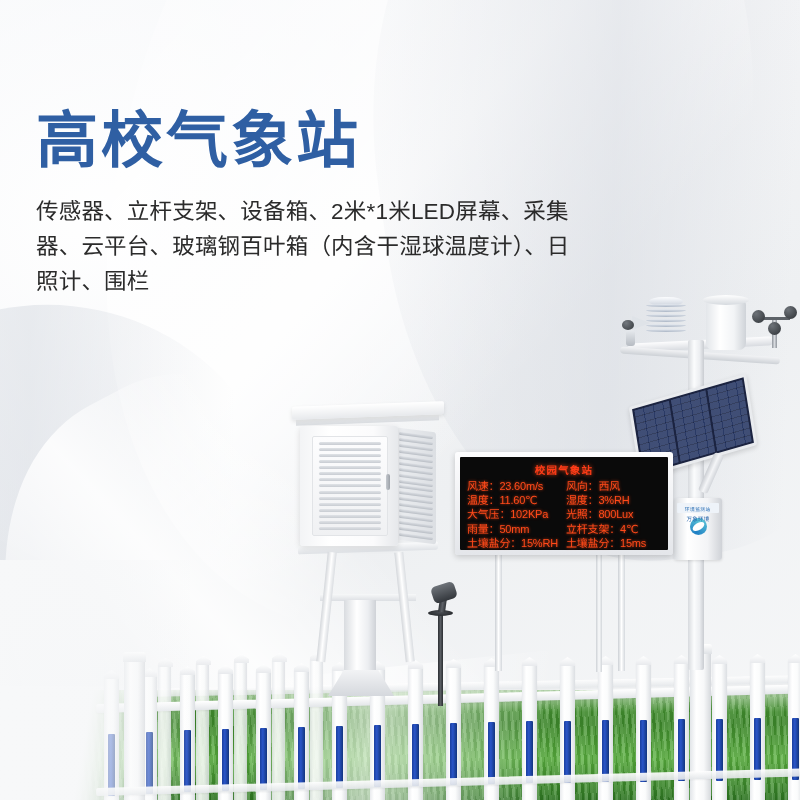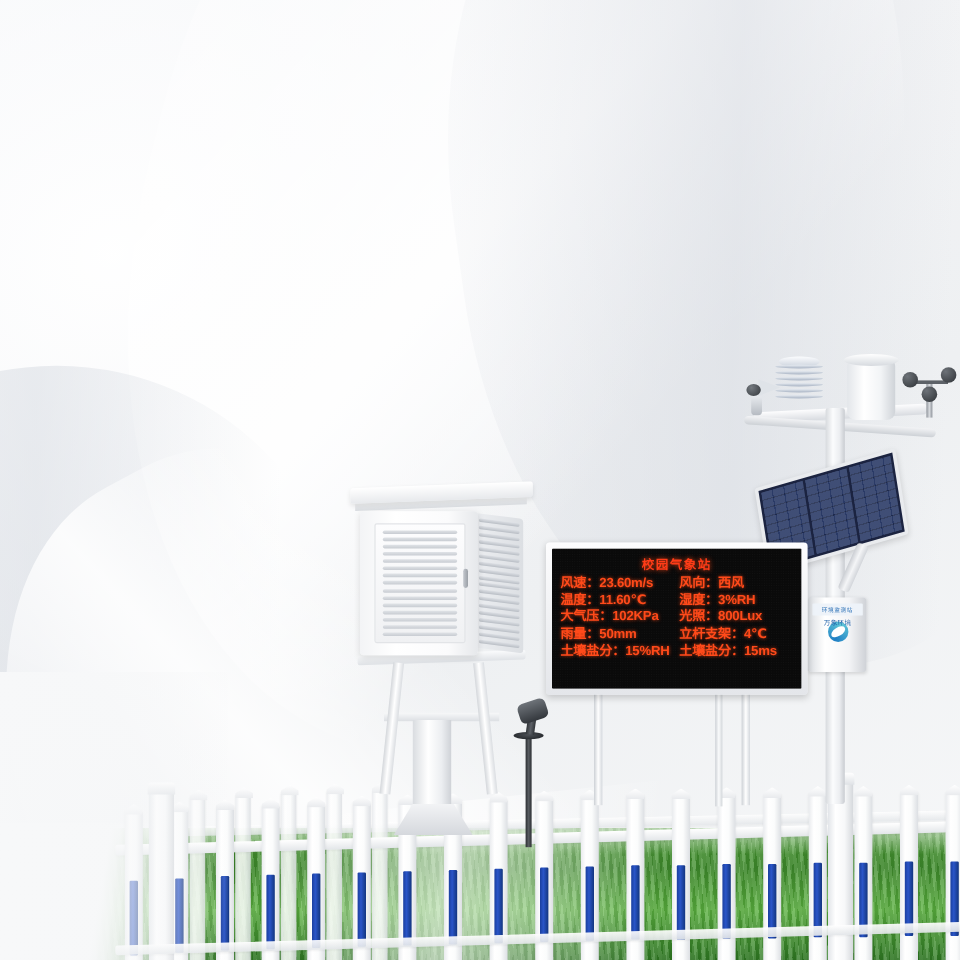--- a/index.html
+++ b/index.html
@@ -122,32 +122,32 @@
   .cabSign span { font-size:5px; color:#2a6fb5; letter-spacing:.5px; transform:scale(.95); white-space:nowrap; }
   .cabLogo { position:absolute; left:12px; top:20px; width:24px; height:24px; }
   .cabLogo .globe { position:absolute; left:4px; top:0; width:17px; height:17px; border-radius:50%;
        background:conic-gradient(from 200deg,#1f7fc4,#5fc8d8,#1f7fc4); }
   .cabLogo .globe:after { content:""; position:absolute; left:2px; top:5px; width:13px; height:7px;
        border-radius:50%; background:#fff; transform:rotate(-32deg); }
   .cabBrand { position:absolute; left:0px; top:17px; width:48px; text-align:center;
        font-size:5.5px; color:#1f5fa8; letter-spacing:.3px; white-space:nowrap; }
 
   
-  .ledFrame { position:absolute; left:455px; top:452px; width:218px; height:127px;
+  .ledFrame { position:absolute; left:455px; top:452px; width:218px; height:103px;
        background:linear-gradient(180deg,#fdfdfe,#e4e6ea);
        border-radius:3px; padding:5px;
        box-shadow:0 2px 6px rgba(0,0,0,.18); z-index:30; }
   .ledScreen { width:100%; height:100%; background:#0a0a0a; border-radius:1px;
        padding:5px 7px 4px; position:relative;
        background-image:radial-gradient(rgba(255,255,255,.035) .5px, transparent .6px);
        background-size:2px 2px; }
   .ledTitle { text-align:center; color:#ff3c18; font-size:10.5px; font-weight:bold;
        letter-spacing:1.2px; text-shadow:0 0 4px rgba(255,70,20,.85); margin-bottom:2px; }
   .ledGrid { display:grid; grid-template-columns:1fr 1fr; row-gap:0px; column-gap:4px; }
-  .ledCell { color:#ff4a1a; font-size:11px; font-weight:bold; white-space:nowrap;
+  .ledCell { color:#ff4a1a; font-size:11px; font-weight:normal; white-space:nowrap;
        text-shadow:0 0 3px rgba(255,70,20,.8); line-height:14.2px; letter-spacing:-.2px; }
   .ledLeg1 { position:absolute; left:495px; top:553px; width:7px; height:118px;
        background:linear-gradient(90deg,#ccd0d5,#ffffff,#d4d8dd); z-index:24; }
   .ledLeg2 { position:absolute; left:618px; top:553px; width:7px; height:118px;
        background:linear-gradient(90deg,#ccd0d5,#ffffff,#d4d8dd); z-index:24; }
 
   
   .steven { position:absolute; left:300px; top:418px; width:130px; height:132px; z-index:28; }
   .stvRoof { position:absolute; left:-8px; top:-14px; width:152px; height:13px;
        background:linear-gradient(180deg,#ffffff,#e7e9ec); border-radius:2px;
@@ -460,15 +460,17 @@
     <div class="postbig" style="left:690px;top:22px;height:178px"></div>
 
     <div class="rail" style="left:96px;top:148px;width:720px;height:8px;transform:rotate(-1.6deg);opacity:.92"></div>
   </div>
 
   <div class="lightStreak"></div>
   <div class="grassMaskL"></div>
   <div class="leftFade"></div>
 
   <div class="textwrap">
+    <div class="title">高校气象站</div>
+    <div class="desc">传感器、立杆支架、设备箱、2米*1米LED屏幕、采集器、云平台、玻璃钢百叶箱（内含干湿球温度计）、日照计、围栏</div>
   </div>
 
 </div>
 
 </body></html>

